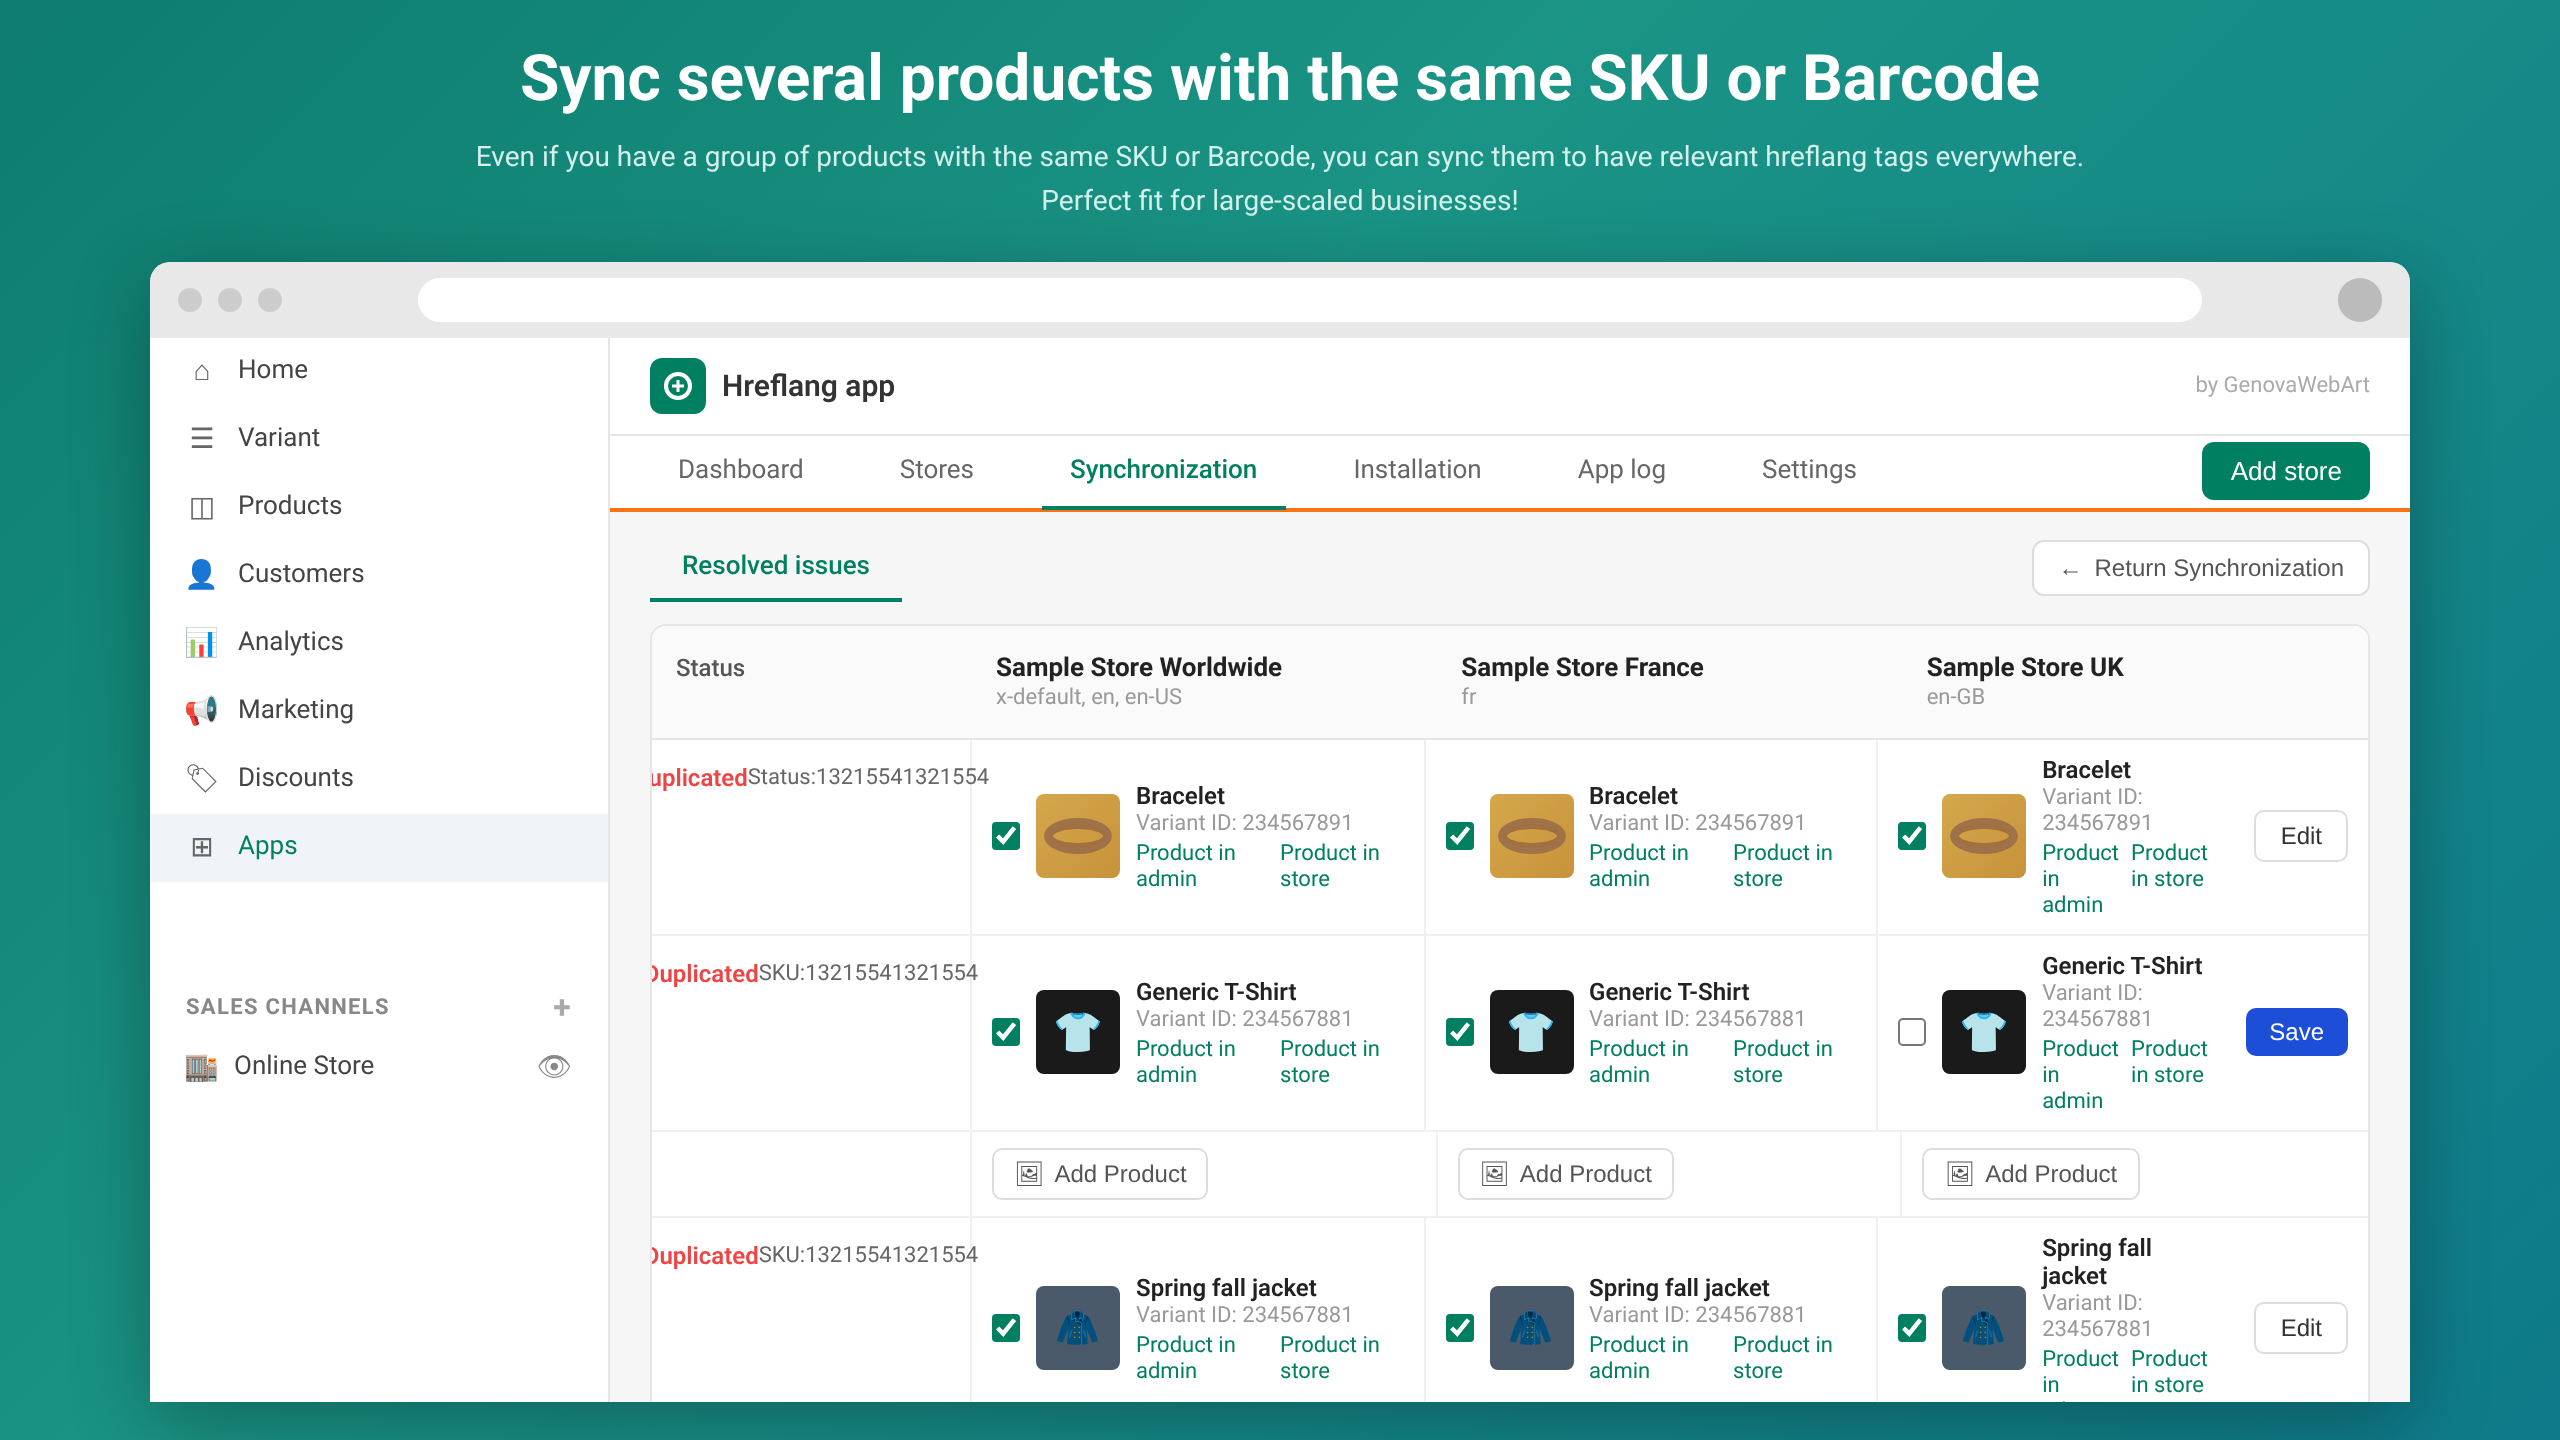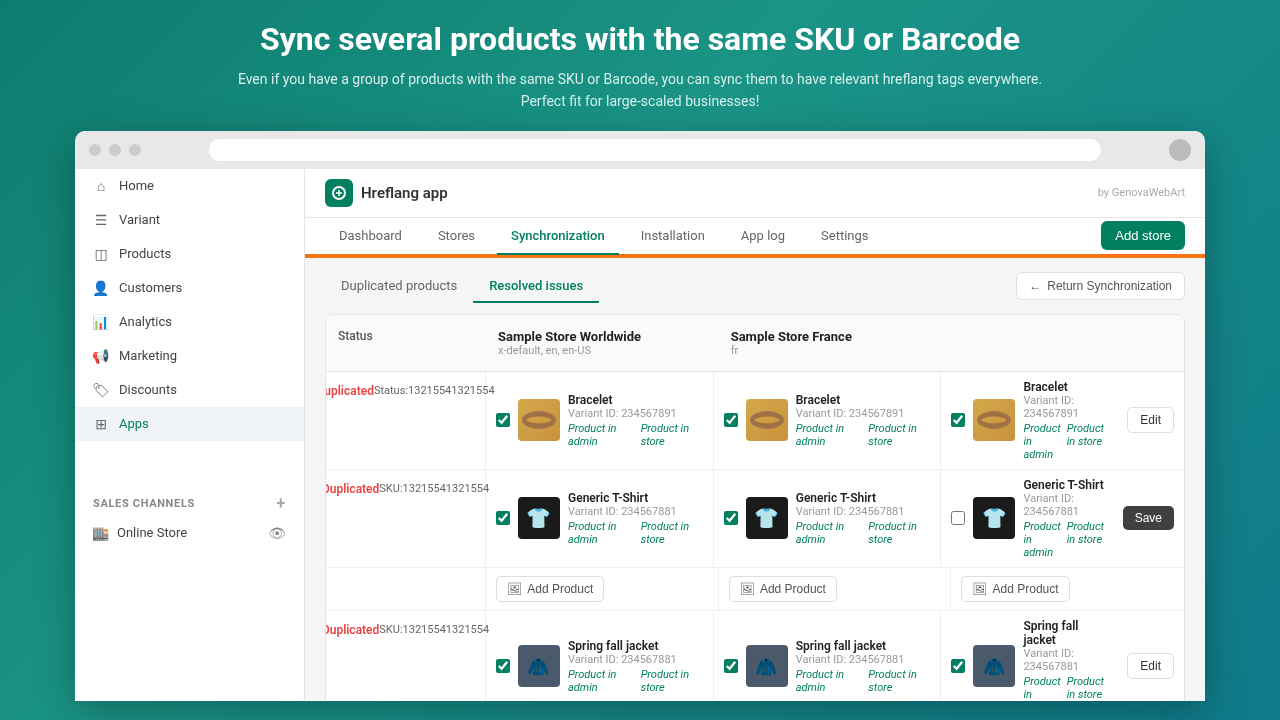--- a/index.html
+++ b/index.html
@@ -147,25 +147,25 @@
       display: flex; align-items: center; justify-content: center;
       color: #fff;
       font-size: 12px;
     }
     .app-by {
       font-size: 11px;
       color: #aaa;
     }
     .nav-tabs {
       background: #fff;
-      border-bottom: 4px solid #f97316;
+      border-bottom: 2px solid #f97316;
       display: flex;
       align-items: center;
       padding: 0 20px;
-      gap: 8px;
+      gap: 20px;
     }
     .nav-tab {
       padding: 10px 14px;
       font-size: 13px;
       color: #666;
       cursor: pointer;
       border-bottom: 2px solid transparent;
       margin-bottom: -1px;
     }
     .nav-tab.active {
@@ -235,21 +235,21 @@
     .btn-edit {
       background: #fff;
       border: 1px solid #ddd;
       border-radius: 5px;
       padding: 5px 12px;
       font-size: 12px;
       color: #333;
       cursor: pointer;
     }
     .btn-save {
-      background: #404040;
+      background: #1d4ed8;
       border: none;
       border-radius: 5px;
       padding: 5px 12px;
       font-size: 12px;
       color: #fff;
       cursor: pointer;
     }
     .sync-wrapper {
       padding: 0 20px 16px;
     }
@@ -331,21 +331,21 @@
       display: flex; align-items: center; justify-content: center;
     }
     .thumb-jacket {
       background: #4a5a6a;
       display: flex; align-items: center; justify-content: center;
     }
     .prod-details { flex: 1; min-width: 0; }
     .prod-name { font-size: 12px; font-weight: 600; color: #222; }
     .prod-id { font-size: 11px; color: #999; }
     .prod-actions { display: flex; gap: 6px; margin-top: 2px; }
-    .prod-action-link { font-size: 11px; color: #008060; cursor: pointer; text-decoration: none; font-style: italic; }
+    .prod-action-link { font-size: 11px; color: #008060; cursor: pointer; text-decoration: none; }
     .action-btn-area {
       position: absolute;
       right: 10px;
       top: 50%;
       transform: translateY(-50%);
     }
     .inline-checkbox {
       width: 14px;
       height: 14px;
       accent-color: #008060;
@@ -468,21 +468,20 @@
         <div class="nav-tab">App log</div>
         <div class="nav-tab">Settings</div>
         <div class="nav-tab-spacer"></div>
         <button class="btn-add-store">Add store</button>
       </div>
 
       <div class="sync-wrapper">
 
         <div class="sync-tab-row" style="margin-top:12px;">
           <div class="sync-tabs-left">
-            <div class="sync-tab">Duplicated products</div>
             <div class="sync-tab active">Resolved issues</div>
           </div>
           <button class="btn-return-sync">
             <span>←</span>
             <span>Return Synchronization</span>
           </button>
         </div>
 
         <div class="table-outer">
 
@@ -491,20 +490,24 @@
               <div class="th-status">Status</div>
             </div>
             <div class="th-cell">
               <div class="th-store-name">Sample Store Worldwide</div>
               <div class="th-store-locale">x-default, en, en-US</div>
             </div>
             <div class="th-cell">
               <div class="th-store-name">Sample Store France</div>
               <div class="th-store-locale">fr</div>
             </div>
+            <div class="th-cell">
+              <div class="th-store-name">Sample Store UK</div>
+              <div class="th-store-locale">en-GB</div>
+            </div>
           </div>
 
           <div class="data-row">
             <div class="cell-status">
               <div class="status-label">Duplicated</div>
               <div class="status-type">Status:</div>
               <div class="status-code">13215541321554</div>
             </div>
             <div class="cell-product">
               <input type="checkbox" class="inline-checkbox" checked="" style="">

